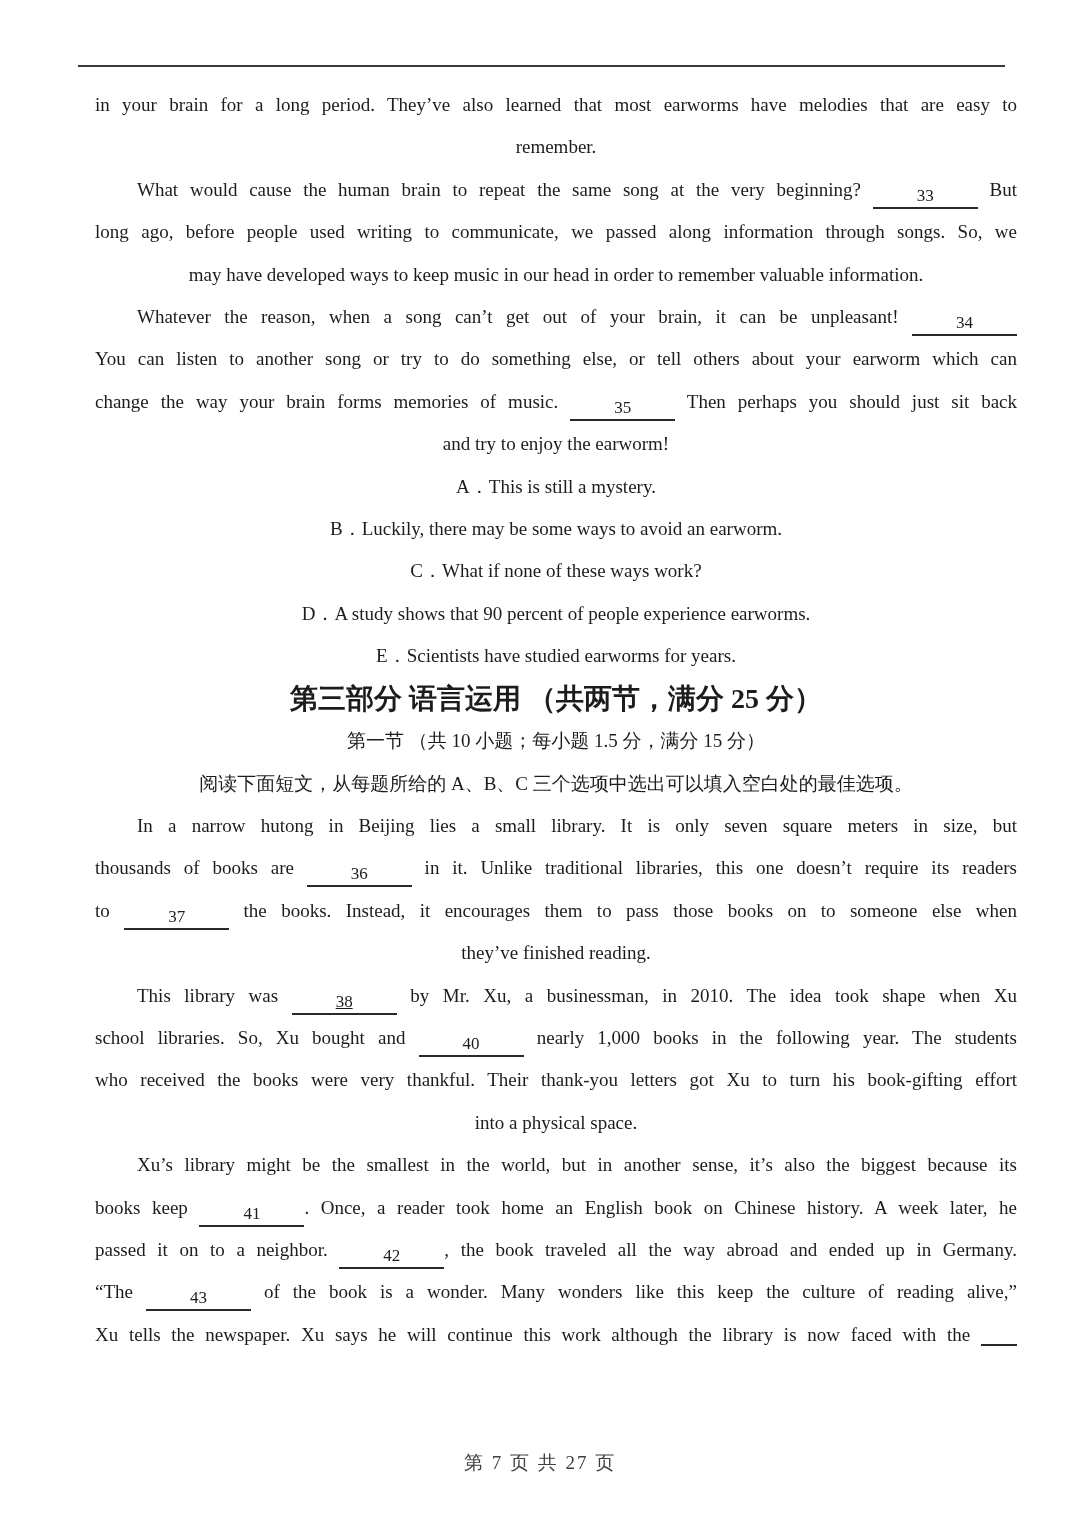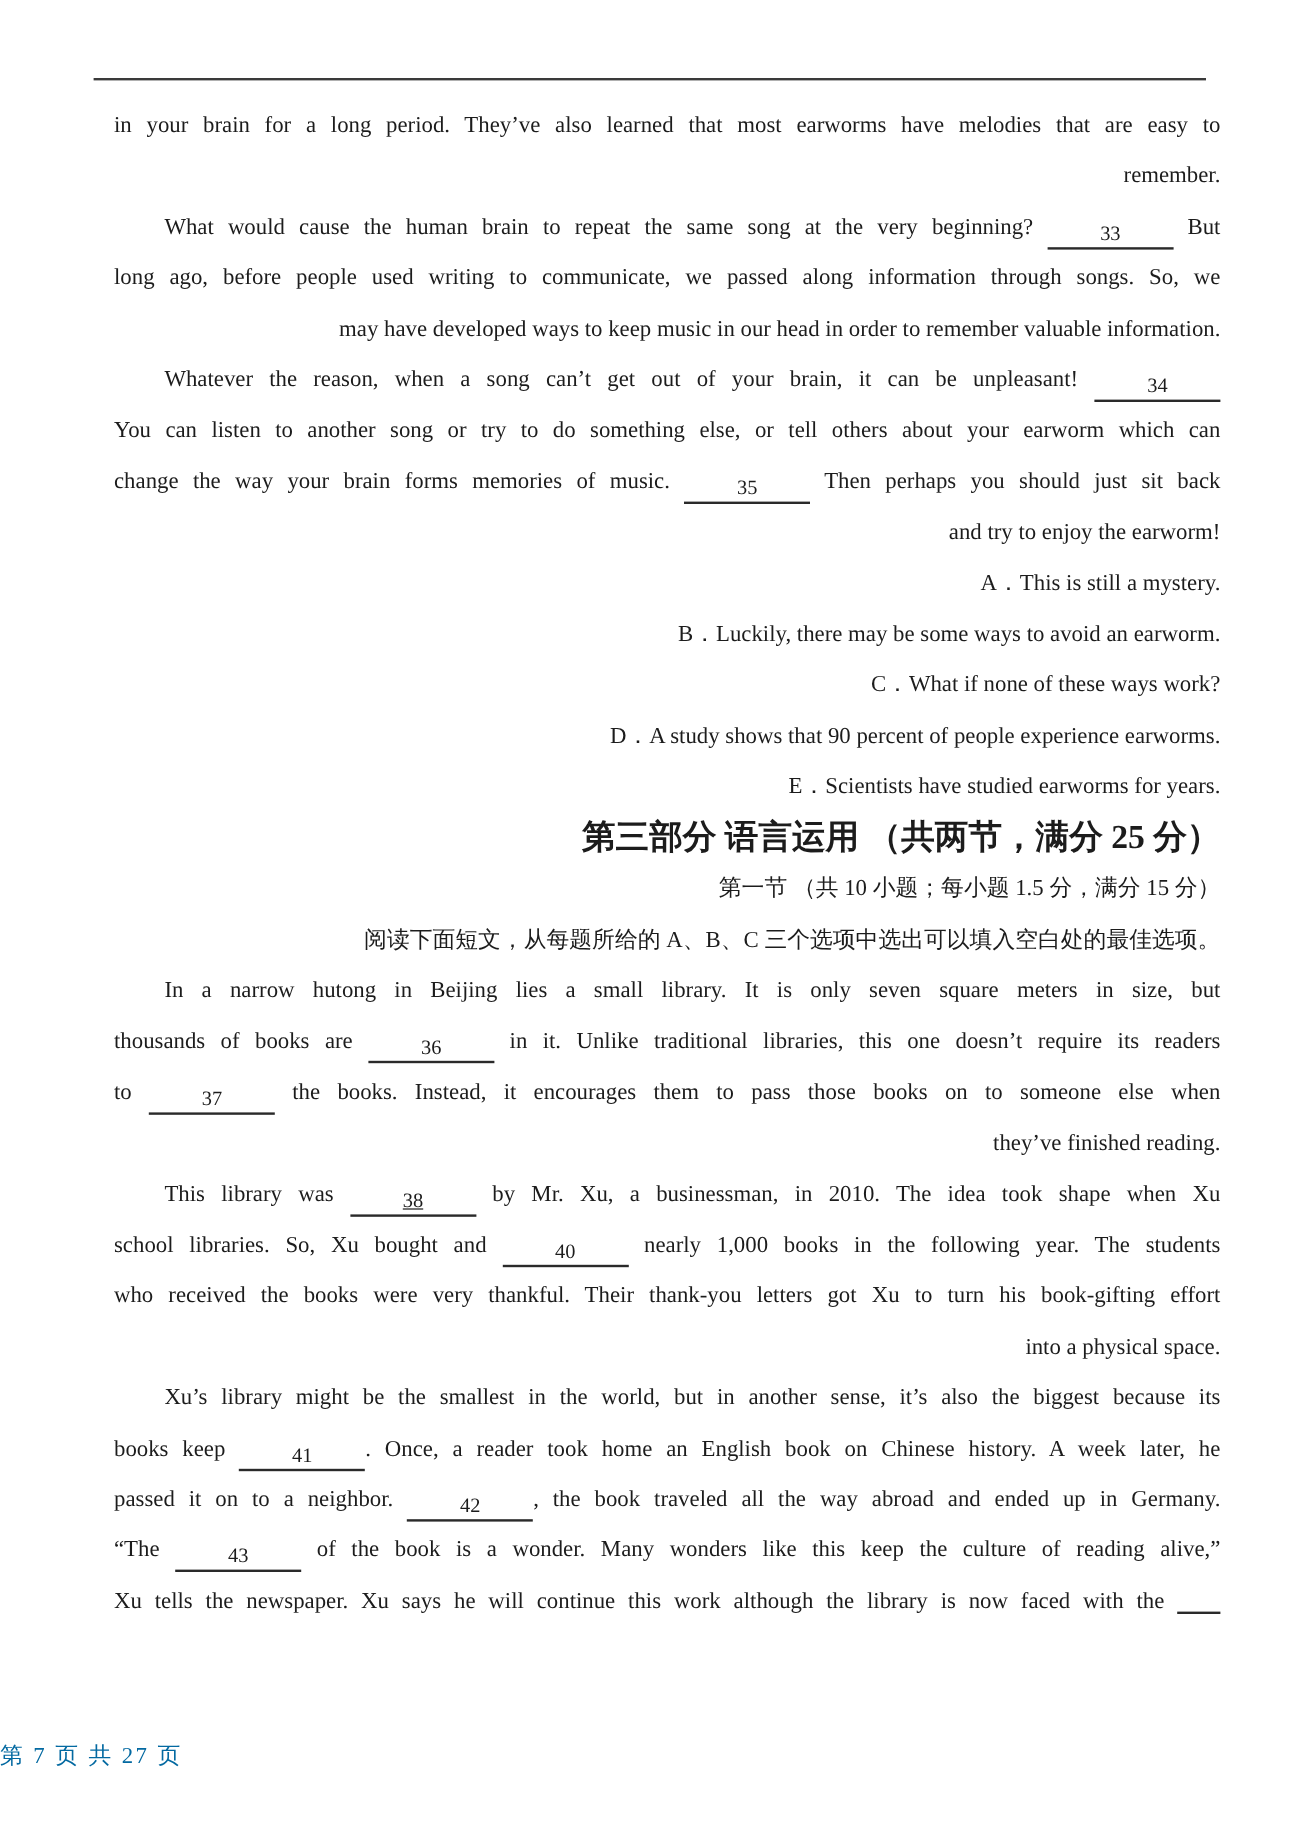--- a/index.html
+++ b/index.html
@@ -20,21 +20,21 @@
   }
   .doc-body {
     position: absolute;
     left: 95px; top: 84px;
     width: 922px;
   }
   .line {
     font-size: 19px;
     line-height: 42.4px;
     white-space: normal;
-    text-align: right;
+    text-align: center;
   }
   .line.just {
     text-align: justify;
     text-align-last: justify;
     -moz-text-align-last: justify;
   }
   .line.indent { text-indent: 42px; }
   .line.bold {
     font-weight: bold;
     font-size: 28px;
@@ -48,24 +48,24 @@
     height: 24px;
     line-height: 26px;
     vertical-align: -5px;
     text-indent: 0;
     font-size: 17px;
   }
   .footer {
     position: absolute;
     left: 0; right: 0;
     top: 1450px;
-    text-align: left;
+    text-align: center;
     font-size: 19px;
     letter-spacing: 2px;
-    color: #0369a1;
+    color: #404040;
   }
 </style>
 </head>
 <body>
 
 <div class="page">
   <div class="top-rule"></div>
   <div class="doc-body">
       <div class="line just"><span>in your brain for a long period. They’ve also learned that most earworms have melodies that are easy to</span></div>
       <div class="line"><span>remember.</span></div>

